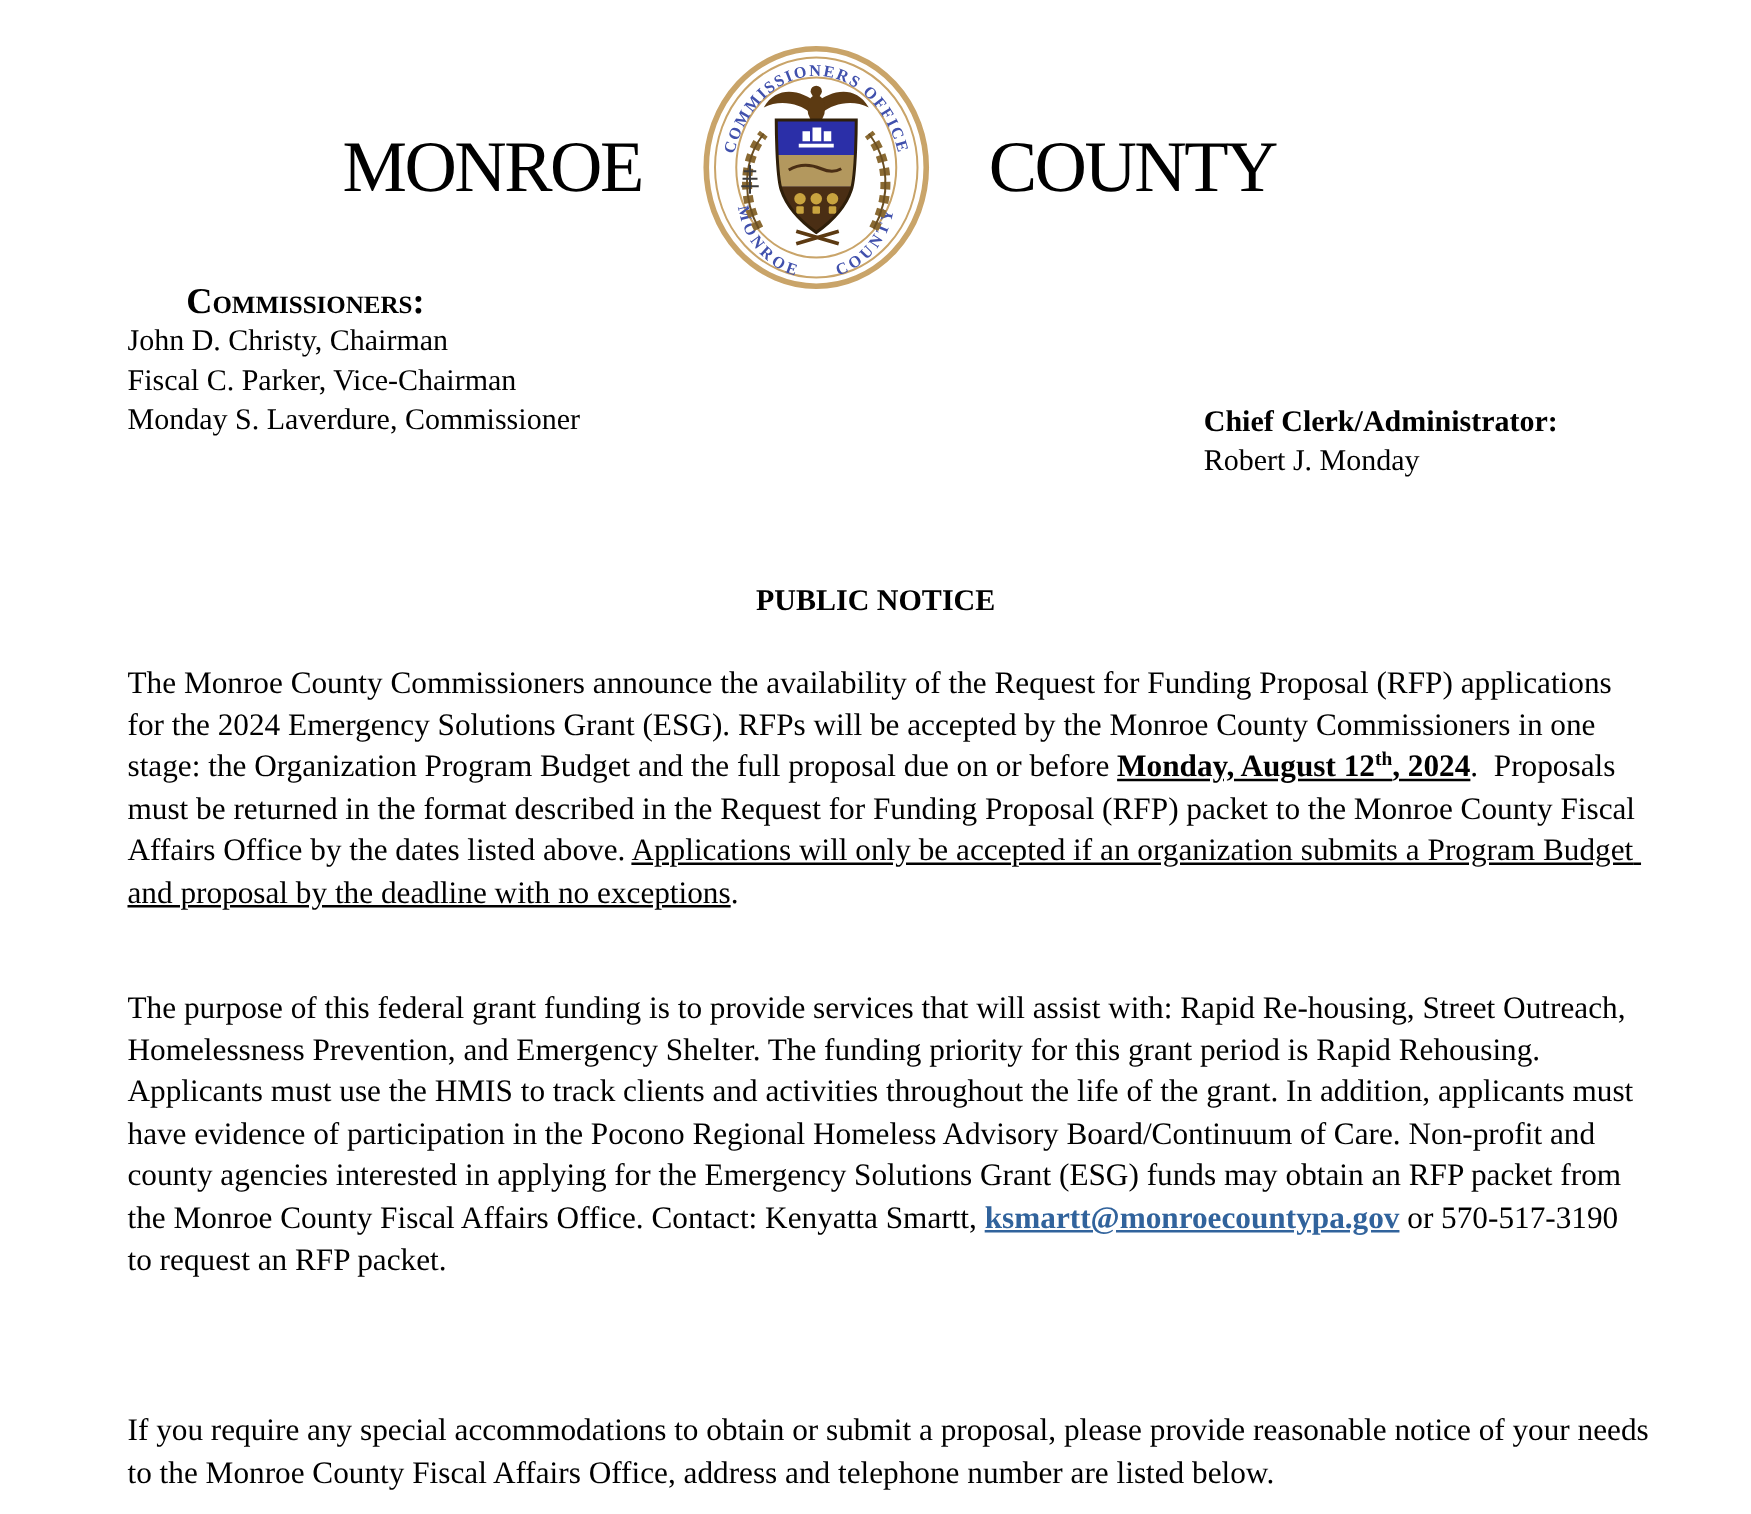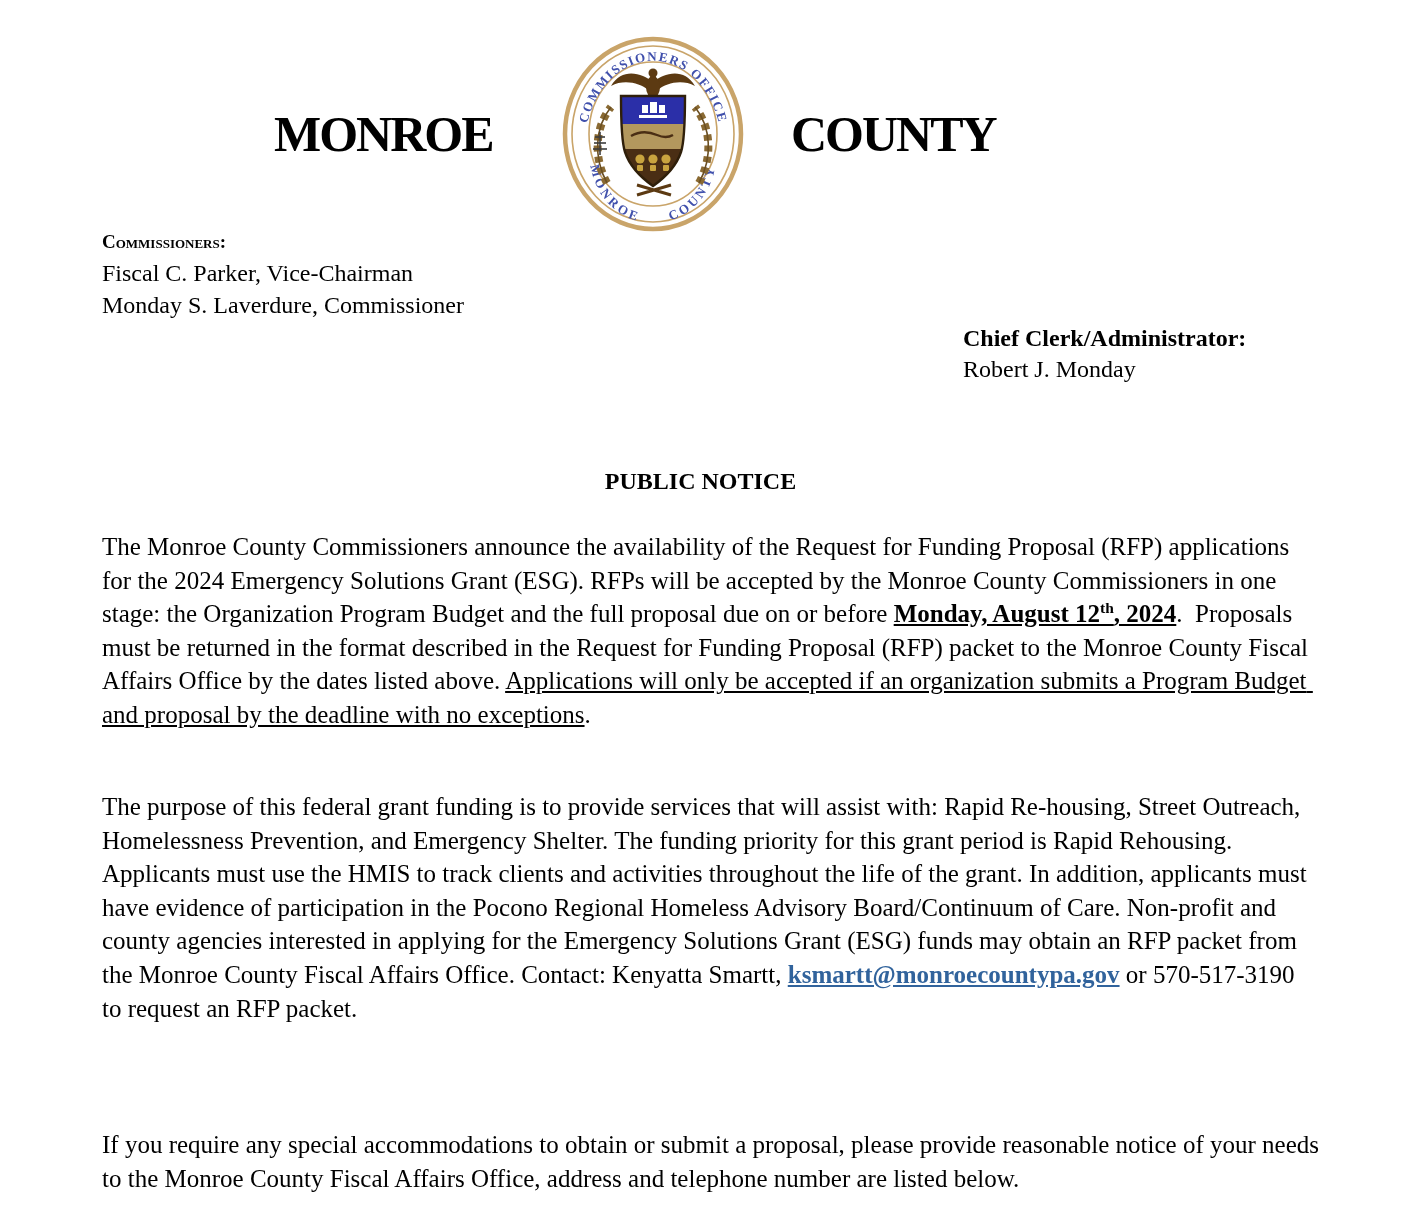--- a/index.html
+++ b/index.html
@@ -9,40 +9,40 @@
     width:1401px;
     height:1211px;
     background:#ffffff;
     font-family:"Liberation Serif", serif;
     color:#000000;
     overflow:hidden;
   }
   
   .masthead-title {
     position:absolute;
-    font-size:50px;
+    font-size:58px;
     letter-spacing:-2px;
-    font-weight:bold;
+    font-weight:normal;
     line-height:64px;
     white-space:nowrap;
   }
   .title-left  { left:274px; top:102px; }
   .title-right { left:764px; top:102px;margin-left:27px; }
   .seal { position:absolute; left:561px; top:35px; width:184px; height:198px; }
   .seal text {
     font-family:"Liberation Serif", serif;
     font-weight:bold;
   }
   
   .commissioners-block {
     position:absolute; left:102px; top:225px;
     font-size:24px; line-height:31.5px;
   }
   .commissioners-label {
-    font-weight:bold; font-variant:small-caps; font-size:19px; line-height:33px;
+    font-weight:bold; font-variant:small-caps; font-size:29px; line-height:33px;margin-left:47px;
   }
   .clerk-block {
     position:absolute; left:963px; top:323px;
     font-size:24px; line-height:31px;
   }
   .clerk-label { font-weight:bold; }
   
   .notice-heading {
     position:absolute; left:0; top:468px; width:100%;
     text-align:center; font-size:24px; font-weight:bold;
@@ -140,20 +140,21 @@
         </g>
       </g>
       <path d="M60,61 L124,61 C124,61 124,105 120,117 C114,135 99,146 92,151 C85,146 70,135 64,117 C60,105 60,61 60,61 Z" fill="none" stroke="#2F1F0A" stroke-width="2.4"></path>
     </g>
   </svg>
 
   <div class="masthead-title title-right">COUNTY</div>
 
   <div class="commissioners-block">
     <div class="commissioners-label">Commissioners:</div>
+    <div>John D. Christy, Chairman</div>
     <div>Fiscal C. Parker, Vice-Chairman</div>
     <div>Monday S. Laverdure, Commissioner</div>
   </div>
 
   <div class="clerk-block">
     <div class="clerk-label">Chief Clerk/Administrator:</div>
     <div>Robert J. Monday</div>
   </div>
 
   <h1 class="notice-heading">PUBLIC NOTICE</h1>

